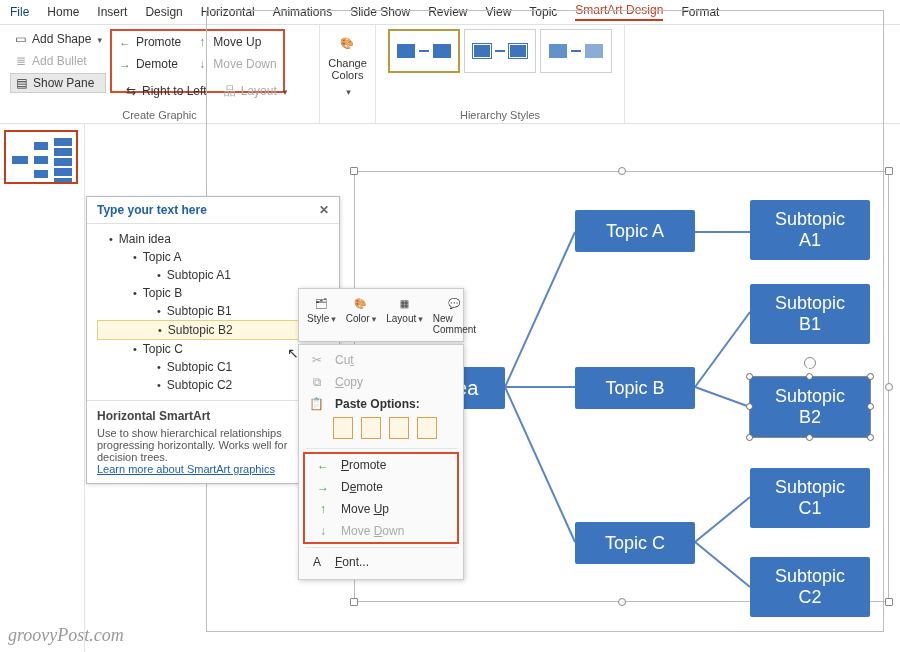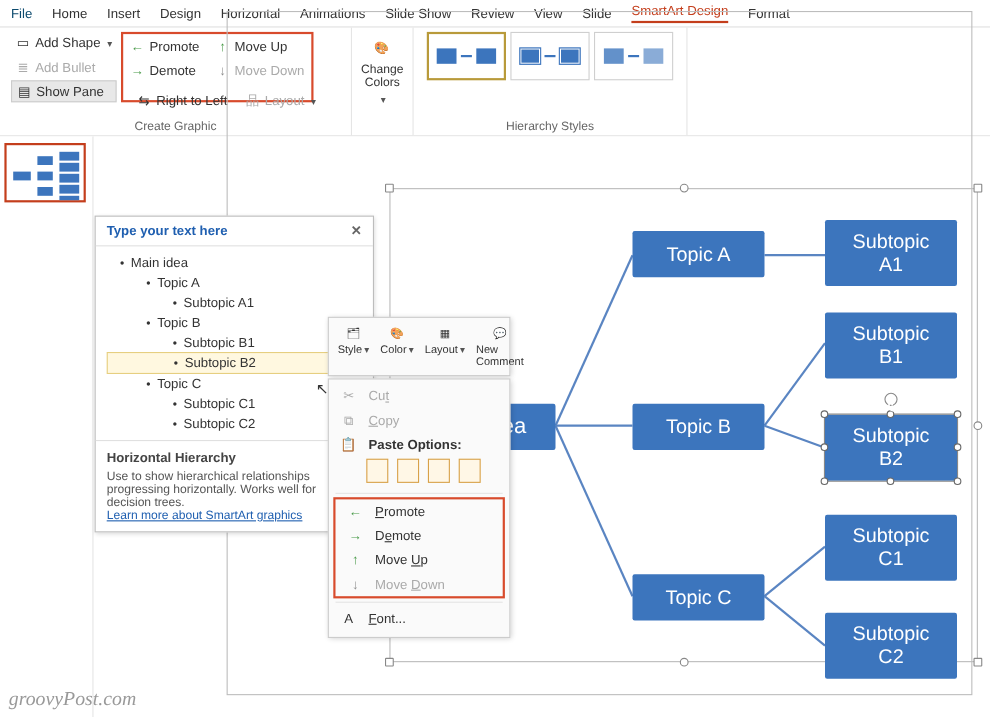--- a/index.html
+++ b/index.html
@@ -93,21 +93,21 @@
 <div class="menubar">
   <span style="color:#0c4a6e">File</span>
   <span>Home</span>
   <span>Insert</span>
   <span>Design</span>
   <span>Horizontal</span>
   <span>Animations</span>
   <span>Slide Show</span>
   <span>Review</span>
   <span>View</span>
-  <span>Slide</span>
+  <span>Topic</span>
   <span class="active">SmartArt Design</span>
   <span>Format</span>
 </div>
 
 <div class="ribbon">
 
   <div class="group" style="width:320px;">
     <div class="group-body">
       <div class="col">
         <div class="rbtn">
@@ -275,21 +275,21 @@
     <div class="tp-item bullet" style="padding-left:36px;">Topic A</div>
     <div class="tp-item bullet" style="padding-left:60px;">Subtopic A1</div>
     <div class="tp-item bullet" style="padding-left:36px;">Topic B</div>
     <div class="tp-item bullet" style="padding-left:60px;">Subtopic B1</div>
     <div class="tp-item bullet sel" style="padding-left:60px;">Subtopic B2</div>
     <div class="tp-item bullet" style="padding-left:36px;">Topic C</div>
     <div class="tp-item bullet" style="padding-left:60px;">Subtopic C1</div>
     <div class="tp-item bullet" style="padding-left:60px;">Subtopic C2</div>
   </div>
   <div class="tp-footer">
-    <h4>Horizontal Hierarchy</h4>
+    <h4>Horizontal SmartArt</h4>
     <div>Use to show hierarchical relationships progressing horizontally. Works well for decision trees.</div>
     <a href="#">Learn more about SmartArt graphics</a>
   </div>
 </div>
 
 <div class="minitb">
   <div class="cell">
       <span class="ic">🗂</span>
       <span class="caret">Style</span>
     </div>

